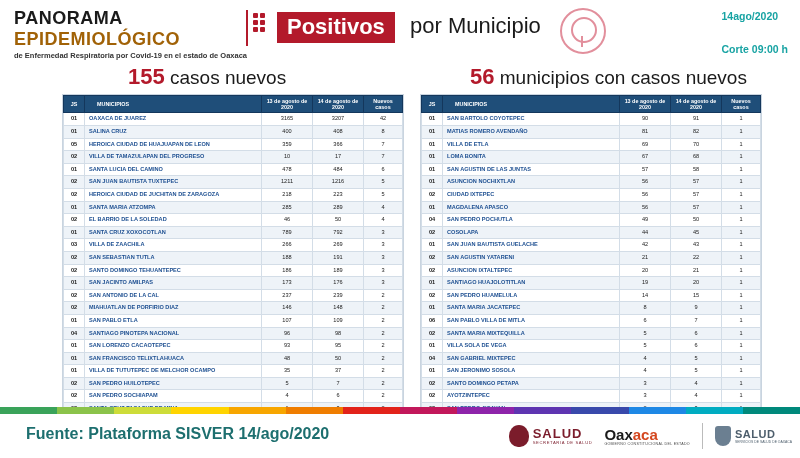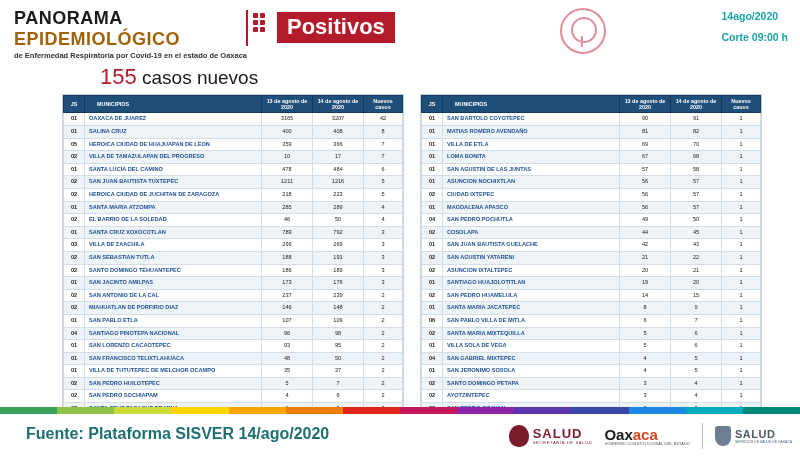--- a/index.html
+++ b/index.html
@@ -15,25 +15,25 @@
   .hdr-sep{position:absolute;left:246px;top:10px;width:2px;height:36px;background:#b31a2b;}
   .hdr-dots{position:absolute;left:252px;top:12px;width:14px;height:30px;}
   .hdr-dots span{display:block;width:5px;height:5px;background:#b31a2b;margin:1px;border-radius:1px;float:left;}
   .postitle{position:absolute;left:277px;top:12px;background:#b31a2b;color:#fff;font-size:22px;font-weight:bold;padding:2px 10px 3px 10px;}
   .pormuni{position:absolute;left:410px;top:13px;font-size:22px;color:#1a1a1a;}
   .seal{position:absolute;left:560px;top:8px;width:42px;height:42px;border:2px solid #e28f9c;border-radius:50%;}
   .seal .inner{position:absolute;left:9px;top:7px;width:22px;height:22px;border:2px solid #e28f9c;border-radius:50%;}
   .seal .stem{position:absolute;left:19px;top:26px;width:2px;height:11px;background:#e28f9c;}
   .datebox{position:absolute;right:12px;top:10px;}
   .datebox .d1{font-size:10.5px;font-weight:bold;color:#17a3a3;}
-  .datebox .d2{font-size:10.5px;font-weight:bold;color:#17a3a3;margin-top:9px;}
+  .datebox .d2{font-size:10.5px;font-weight:bold;color:#17a3a3;margin-top:21px;}
 
   
   .sub{position:absolute;top:64px;font-size:19px;color:#1a1a1a;}
-  .sub .num{color:#b31a2b;font-weight:normal;font-size:22px;}
+  .sub .num{color:#b31a2b;font-weight:bold;font-size:22px;margin-left:28px;}
   .sub.left{left:100px;}
   .sub.right{left:442px;}
 
   
   .tablewrap{position:absolute;top:94px;border:1px solid #c9d4df;}
   .tablewrap.left{left:62px;width:340px;}
   .tablewrap.right{left:420px;width:340px;}
   table{border-collapse:collapse;width:100%;font-size:5.6px;}
   thead th{background:#1f4e79;color:#fff;font-weight:bold;font-size:5.4px;padding:2px 2px;border:1px solid #14375c;text-align:center;line-height:1.15;}
   thead th.muni{text-align:left;padding-left:12px;}
@@ -77,32 +77,36 @@
     <div class="hdr-sep"></div>
     <div class="hdr-dots">
         <span></span>
         <span></span>
         <span></span>
         <span></span>
         <span></span>
         <span></span>
       </div>
     <div class="postitle">Positivos</div>
+    <div class="pormuni">por Municipio</div>
     <div class="seal">
         <div class="inner"></div>
         <div class="stem"></div>
       </div>
     <div class="datebox">
       <div class="d1">14ago/2020</div>
       <div class="d2">Corte 09:00 h</div>
     </div>
   </div>
 
   <div class="sub left">
     <span class="num">155</span><span> casos nuevos</span>
+  </div>
+  <div class="sub right">
+    <span class="num">56</span><span> municipios con casos nuevos</span>
   </div>
 
   <div class="tablewrap left">
     <table>
       <thead>
         <tr>
           <th>JS</th>
           <th class="muni">MUNICIPIOS</th>
           <th>13 de agosto de 2020</th>
           <th>14 de agosto de 2020</th>

